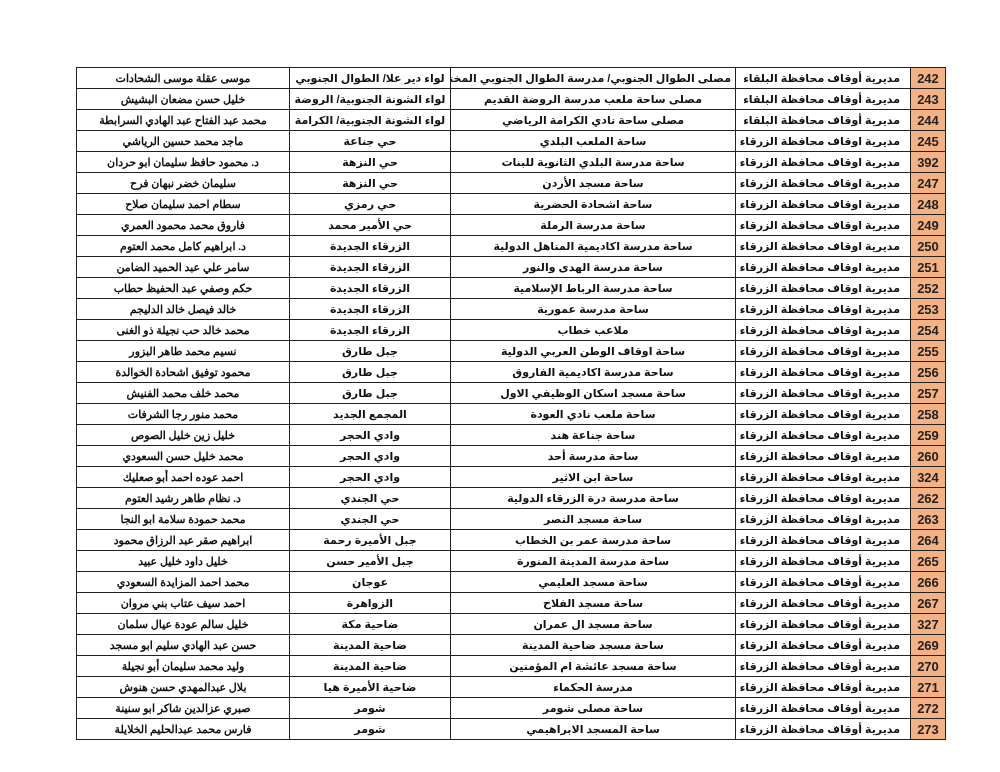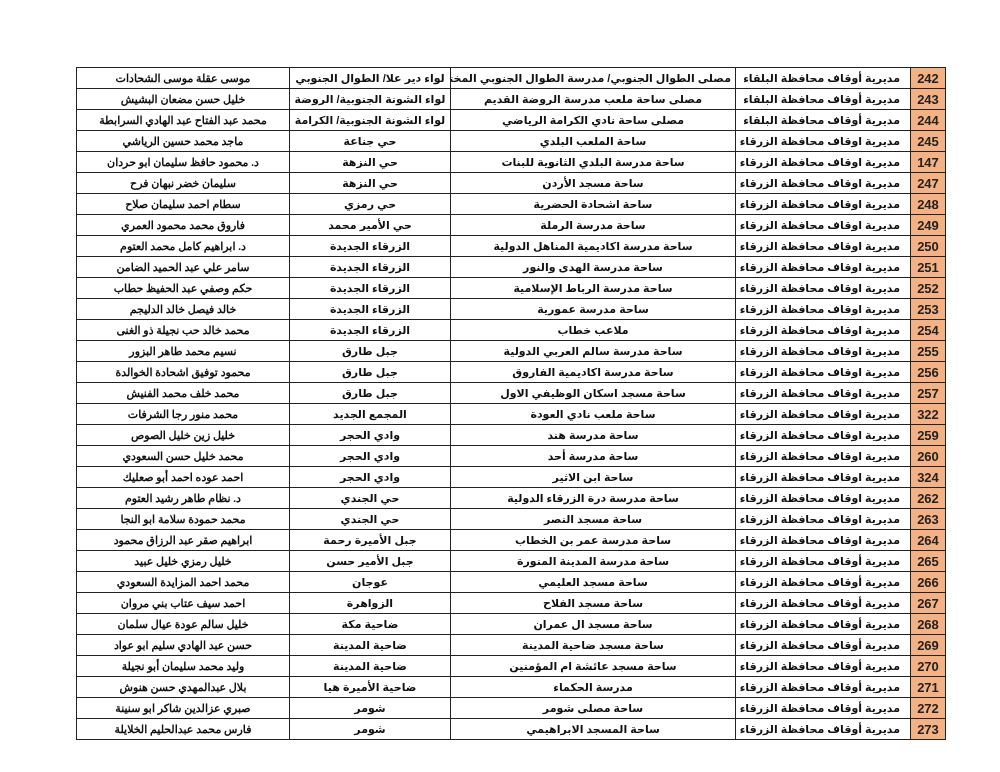--- a/index.html
+++ b/index.html
@@ -43,21 +43,21 @@
           <td class="name">محمد عبد الفتاح عبد الهادي السرابطة</td>
         </tr>
         <tr>
           <td class="num">245</td>
           <td class="dir">مديرية اوقاف محافظة الزرقاء</td>
           <td class="place">ساحة الملعب البلدي</td>
           <td class="area">حي جناعة</td>
           <td class="name">ماجد محمد حسين الرياشي</td>
         </tr>
         <tr>
-          <td class="num">147</td>
+          <td class="num">392</td>
           <td class="dir">مديرية اوقاف محافظة الزرقاء</td>
           <td class="place">ساحة مدرسة البلدي الثانوية للبنات</td>
           <td class="area">حي النزهة</td>
           <td class="name">د. محمود حافظ سليمان ابو حردان</td>
         </tr>
         <tr>
           <td class="num">247</td>
           <td class="dir">مديرية اوقاف محافظة الزرقاء</td>
           <td class="place">ساحة مسجد الأردن</td>
           <td class="area">حي النزهة</td>
@@ -108,49 +108,49 @@
         <tr>
           <td class="num">254</td>
           <td class="dir">مديرية اوقاف محافظة الزرقاء</td>
           <td class="place">ملاعب خطاب</td>
           <td class="area">الزرقاء الجديدة</td>
           <td class="name">محمد خالد حب نجيلة ذو الغنى</td>
         </tr>
         <tr>
           <td class="num">255</td>
           <td class="dir">مديرية اوقاف محافظة الزرقاء</td>
-          <td class="place">ساحة مدرسة سالم العربي الدولية</td>
+          <td class="place">ساحة اوقاف الوطن العربي الدولية</td>
           <td class="area">جبل طارق</td>
           <td class="name">نسيم محمد طاهر البزور</td>
         </tr>
         <tr>
           <td class="num">256</td>
           <td class="dir">مديرية اوقاف محافظة الزرقاء</td>
           <td class="place">ساحة مدرسة اكاديمية الفاروق</td>
           <td class="area">جبل طارق</td>
           <td class="name">محمود توفيق اشحادة الخوالدة</td>
         </tr>
         <tr>
           <td class="num">257</td>
           <td class="dir">مديرية اوقاف محافظة الزرقاء</td>
           <td class="place">ساحة مسجد اسكان الوظيفي الاول</td>
           <td class="area">جبل طارق</td>
           <td class="name">محمد خلف محمد الفنيش</td>
         </tr>
         <tr>
-          <td class="num">322</td>
+          <td class="num">258</td>
           <td class="dir">مديرية اوقاف محافظة الزرقاء</td>
           <td class="place">ساحة ملعب نادي العودة</td>
           <td class="area">المجمع الجديد</td>
           <td class="name">محمد منور رجا الشرفات</td>
         </tr>
         <tr>
           <td class="num">259</td>
           <td class="dir">مديرية اوقاف محافظة الزرقاء</td>
-          <td class="place">ساحة مدرسة هند</td>
+          <td class="place">ساحة جناعة هند</td>
           <td class="area">وادي الحجر</td>
           <td class="name">خليل زين خليل الصوص</td>
         </tr>
         <tr>
           <td class="num">260</td>
           <td class="dir">مديرية اوقاف محافظة الزرقاء</td>
           <td class="place">ساحة مدرسة أحد</td>
           <td class="area">وادي الحجر</td>
           <td class="name">محمد خليل حسن السعودي</td>
         </tr>
@@ -180,49 +180,49 @@
           <td class="dir">مديرية اوقاف محافظة الزرقاء</td>
           <td class="place">ساحة مدرسة عمر بن الخطاب</td>
           <td class="area">جبل الأميرة رحمة</td>
           <td class="name">ابراهيم صقر عبد الرزاق محمود</td>
         </tr>
         <tr>
           <td class="num">265</td>
           <td class="dir">مديرية أوقاف محافظة الزرقاء</td>
           <td class="place">ساحة مدرسة المدينة المنورة</td>
           <td class="area">جبل الأمير حسن</td>
-          <td class="name">خليل رمزي خليل عبيد</td>
+          <td class="name">خليل داود خليل عبيد</td>
         </tr>
         <tr>
           <td class="num">266</td>
           <td class="dir">مديرية أوقاف محافظة الزرقاء</td>
           <td class="place">ساحة مسجد العليمي</td>
           <td class="area">عوجان</td>
           <td class="name">محمد احمد المزايدة السعودي</td>
         </tr>
         <tr>
           <td class="num">267</td>
           <td class="dir">مديرية أوقاف محافظة الزرقاء</td>
           <td class="place">ساحة مسجد الفلاح</td>
           <td class="area">الزواهرة</td>
           <td class="name">احمد سيف عتاب بني مروان</td>
         </tr>
         <tr>
-          <td class="num">268</td>
+          <td class="num">327</td>
           <td class="dir">مديرية أوقاف محافظة الزرقاء</td>
           <td class="place">ساحة مسجد ال عمران</td>
           <td class="area">ضاحية مكة</td>
           <td class="name">خليل سالم عودة عيال سلمان</td>
         </tr>
         <tr>
           <td class="num">269</td>
           <td class="dir">مديرية أوقاف محافظة الزرقاء</td>
           <td class="place">ساحة مسجد ضاحية المدينة</td>
           <td class="area">ضاحية المدينة</td>
-          <td class="name">حسن عبد الهادي سليم ابو عواد</td>
+          <td class="name">حسن عبد الهادي سليم ابو مسجد</td>
         </tr>
         <tr>
           <td class="num">270</td>
           <td class="dir">مديرية أوقاف محافظة الزرقاء</td>
           <td class="place">ساحة مسجد عائشة ام المؤمنين</td>
           <td class="area">ضاحية المدينة</td>
           <td class="name">وليد محمد سليمان أبو نجيلة</td>
         </tr>
         <tr>
           <td class="num">271</td>

